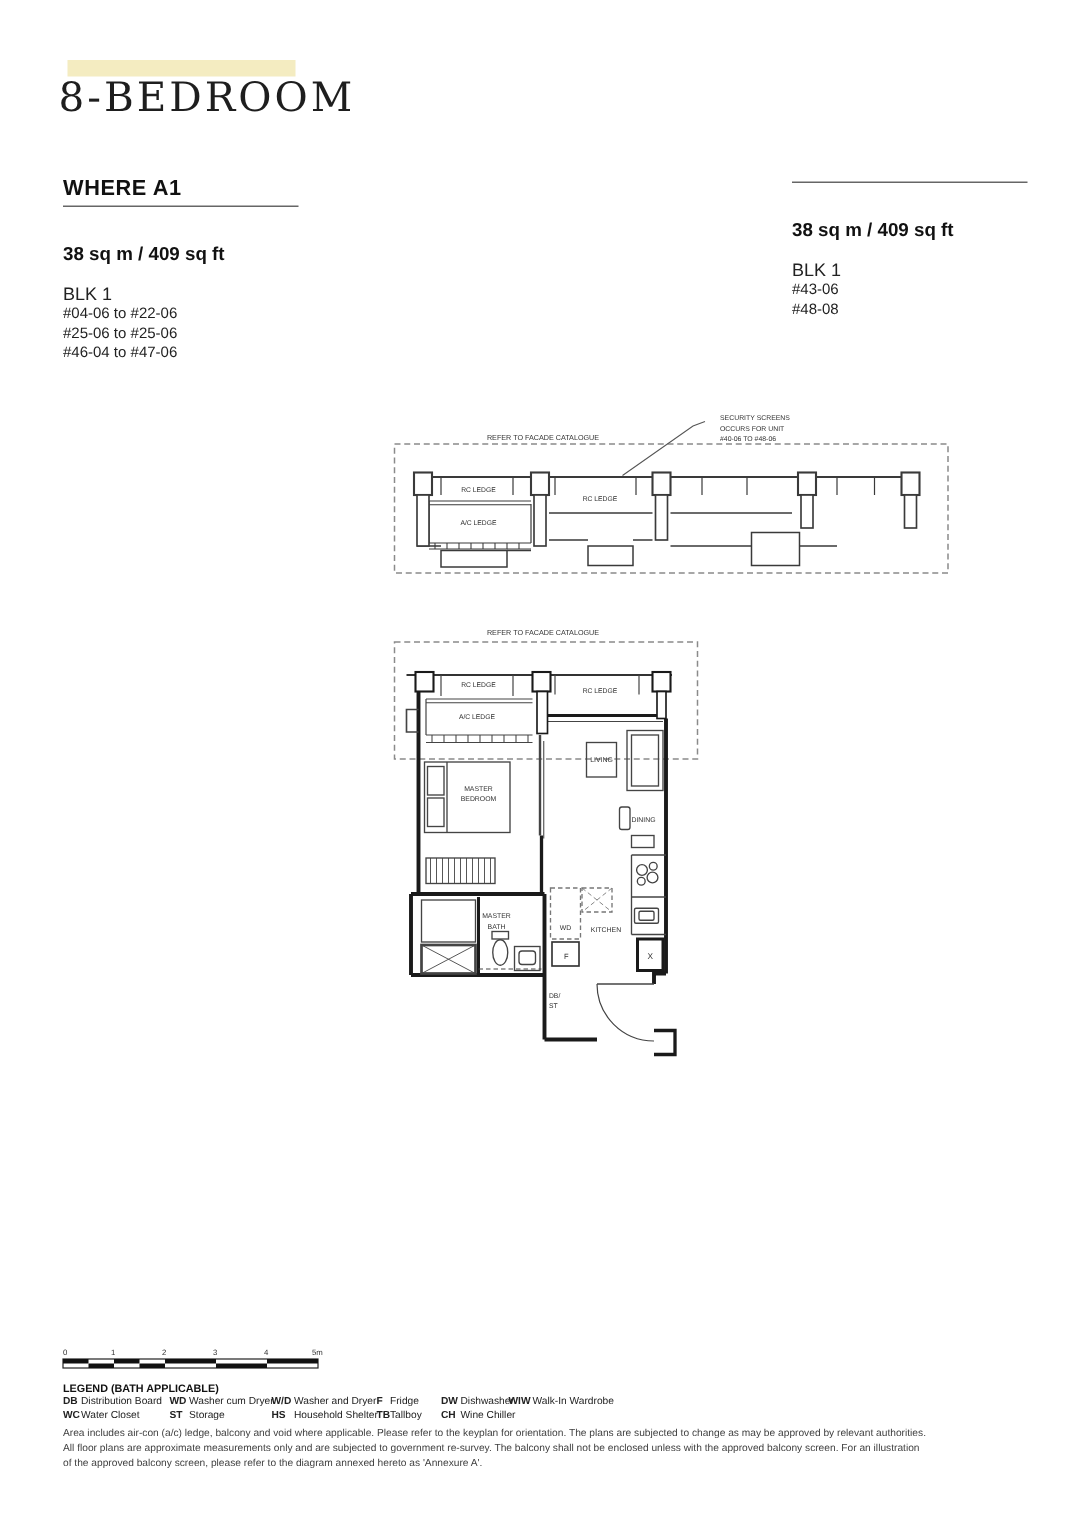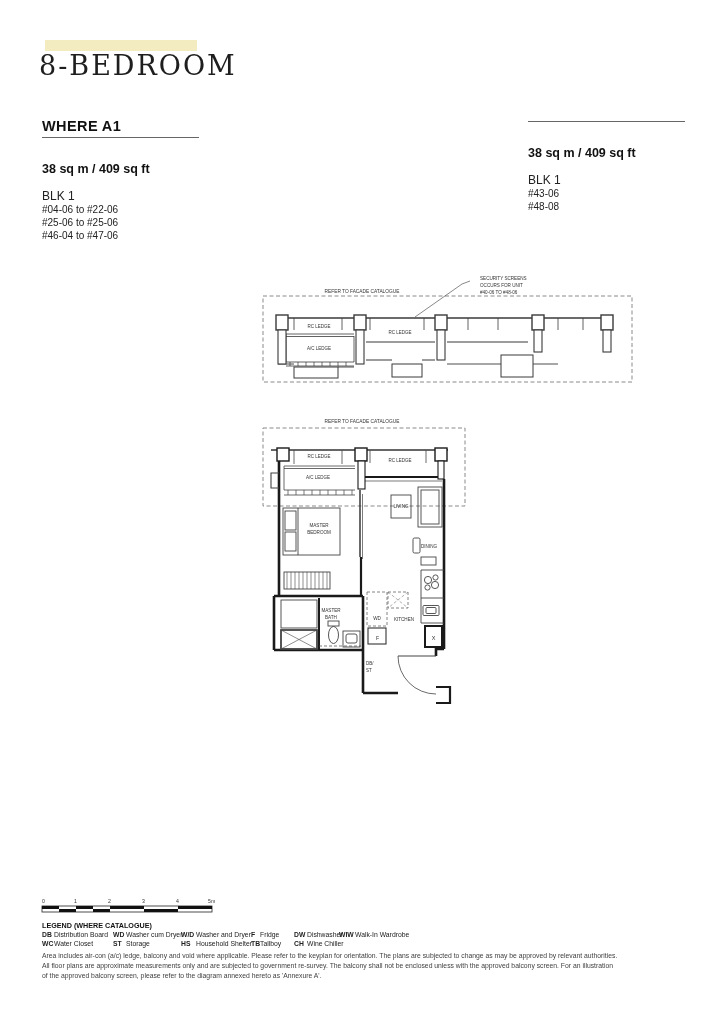--- a/index.html
+++ b/index.html
@@ -199,21 +199,21 @@
     <rect x="2" y="9" width="17" height="3" fill="#111"></rect>
     <rect x="36" y="9" width="17" height="3" fill="#111"></rect>
     <rect x="70" y="9" width="34" height="3" fill="#111"></rect>
     <rect x="138" y="9" width="34" height="3" fill="#111"></rect>
     <rect x="19" y="12" width="17" height="3" fill="#111"></rect>
     <rect x="53" y="12" width="17" height="3" fill="#111"></rect>
     <rect x="104" y="12" width="34" height="3" fill="#111"></rect>
   </g>
 </svg>
 
-<div class="abs lg-title">LEGEND (WHERE CATALOGUE)</div>
+<div class="abs lg-title">LEGEND (BATH APPLICABLE)</div>
 <div class="lg-col" style="left:42px;">
   <div class="lg-row"><b style="width:12px">DB</b><span>Distribution Board</span></div>
   <div class="lg-row"><b style="width:12px">WC</b><span>Water Closet</span></div>
 </div>
 <div class="lg-col" style="left:113px;">
   <div class="lg-row"><b style="width:13px">WD</b><span>Washer cum Dryer</span></div>
   <div class="lg-row"><b style="width:13px">ST</b><span>Storage</span></div>
 </div>
 <div class="lg-col" style="left:181px;">
   <div class="lg-row"><b style="width:15px">W/D</b><span>Washer and Dryer</span></div>

